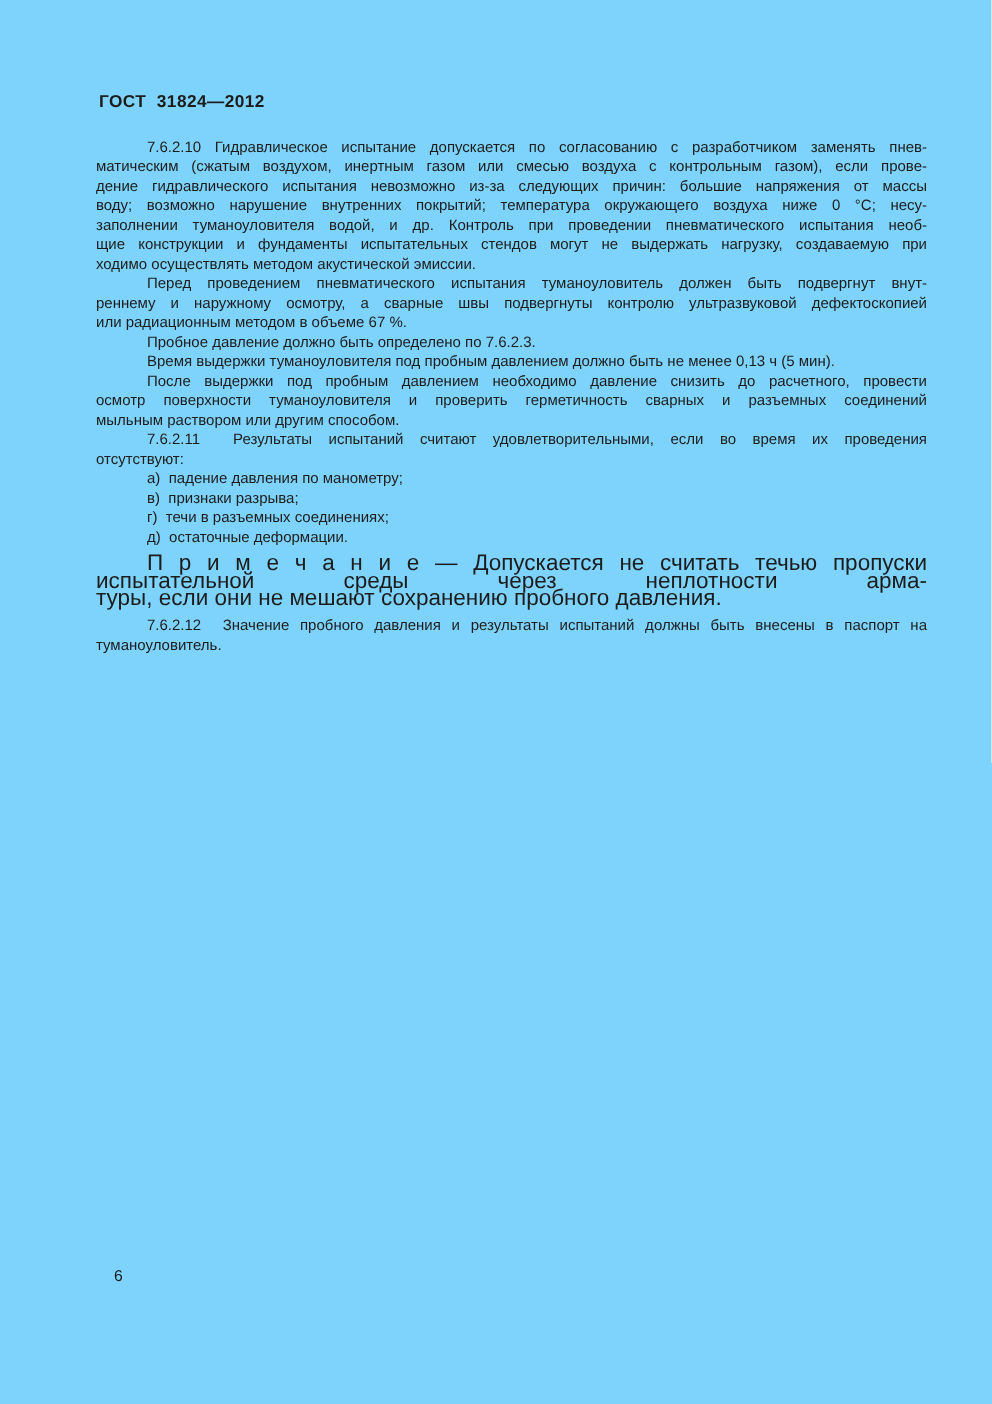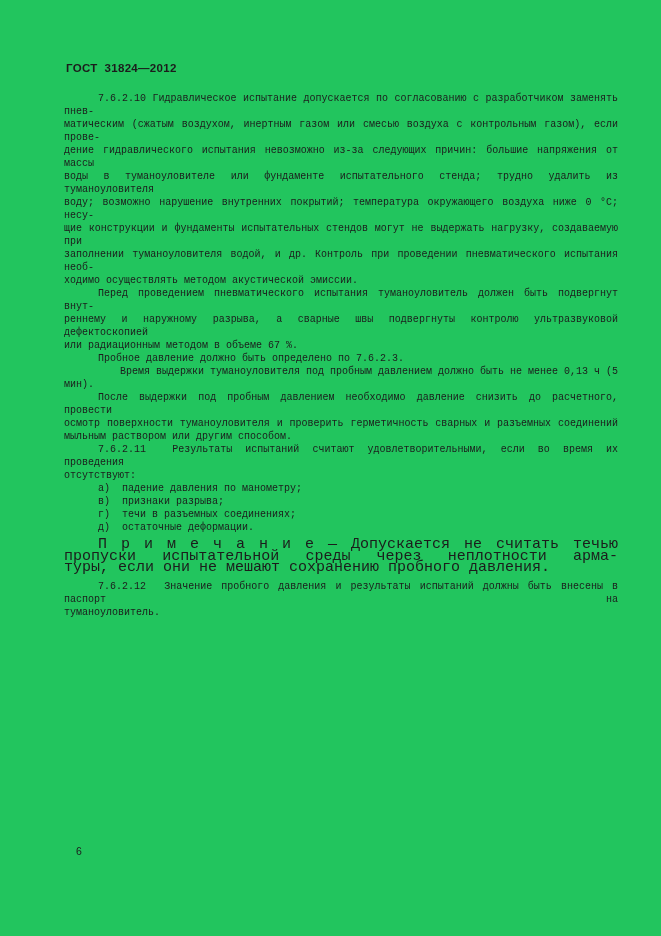--- a/index.html
+++ b/index.html
@@ -26,21 +26,20 @@
     left: 64px;
     top: 92px;
     width: 554px;
   }
   .para { margin: 0; }
   .line {
     font-size: 10px;
     line-height: 13px;
     text-align: justify;
     text-align-last: justify;
-    font-family: Liberation Mono, monospace;
   }
   .line.last {
     text-align: right;
     text-align-last: left;
   }
   .line.indent { text-indent: 34px; }
   .para.note { margin-top: 5px; margin-bottom: 6px; }
   .para.note .line {
     font-size: 15px;
     line-height: 11.5px;
@@ -48,37 +47,36 @@
   .page-number {
     position: absolute;
     left: 76px;
     top: 845px;
     font-size: 10.5px;
   }
 </style>
 </head>
 <body>
 
-<div class="page" style="color: rgb(28, 28, 28); background: #22c55e;">
+<div class="page" style="color: rgb(28, 28, 28); background: #7dd3fc;">
   <div class="doc-header">ГОСТ  31824—2012</div>
 
   <div class="content">
       <div class="para body">
         <div class="line indent">7.6.2.10 Гидравлическое испытание допускается по согласованию с разработчиком заменять пнев-</div>
         <div class="line">матическим (сжатым воздухом, инертным газом или смесью воздуха с контрольным газом), если прове-</div>
         <div class="line">дение гидравлического испытания невозможно из-за следующих причин: большие напряжения от массы</div>
-        <div class="line">воды в туманоуловителе или фундаменте испытательного стенда; трудно удалить из туманоуловителя</div>
         <div class="line">воду; возможно нарушение внутренних покрытий; температура окружающего воздуха ниже 0 °С; несу-</div>
+        <div class="line">заполнении туманоуловителя водой, и др. Контроль при проведении пневматического испытания необ-</div>
         <div class="line">щие конструкции и фундаменты испытательных стендов могут не выдержать нагрузку, создаваемую при</div>
-        <div class="line">заполнении туманоуловителя водой, и др. Контроль при проведении пневматического испытания необ-</div>
         <div class="line last">ходимо осуществлять методом акустической эмиссии.</div>
       </div>
       <div class="para body">
         <div class="line indent">Перед проведением пневматического испытания туманоуловитель должен быть подвергнут внут-</div>
-        <div class="line">реннему и наружному разрыва, а сварные швы подвергнуты контролю ультразвуковой дефектоскопией</div>
+        <div class="line">реннему и наружному осмотру, а сварные швы подвергнуты контролю ультразвуковой дефектоскопией</div>
         <div class="line last">или радиационным методом в объеме 67 %.</div>
       </div>
       <div class="para body">
         <div class="line indent last">Пробное давление должно быть определено по 7.6.2.3.</div>
       </div>
       <div class="para body">
         <div class="line indent last">Время выдержки туманоуловителя под пробным давлением должно быть не менее 0,13 ч (5 мин).</div>
       </div>
       <div class="para body">
         <div class="line indent">После выдержки под пробным давлением необходимо давление снизить до расчетного, провести</div>

